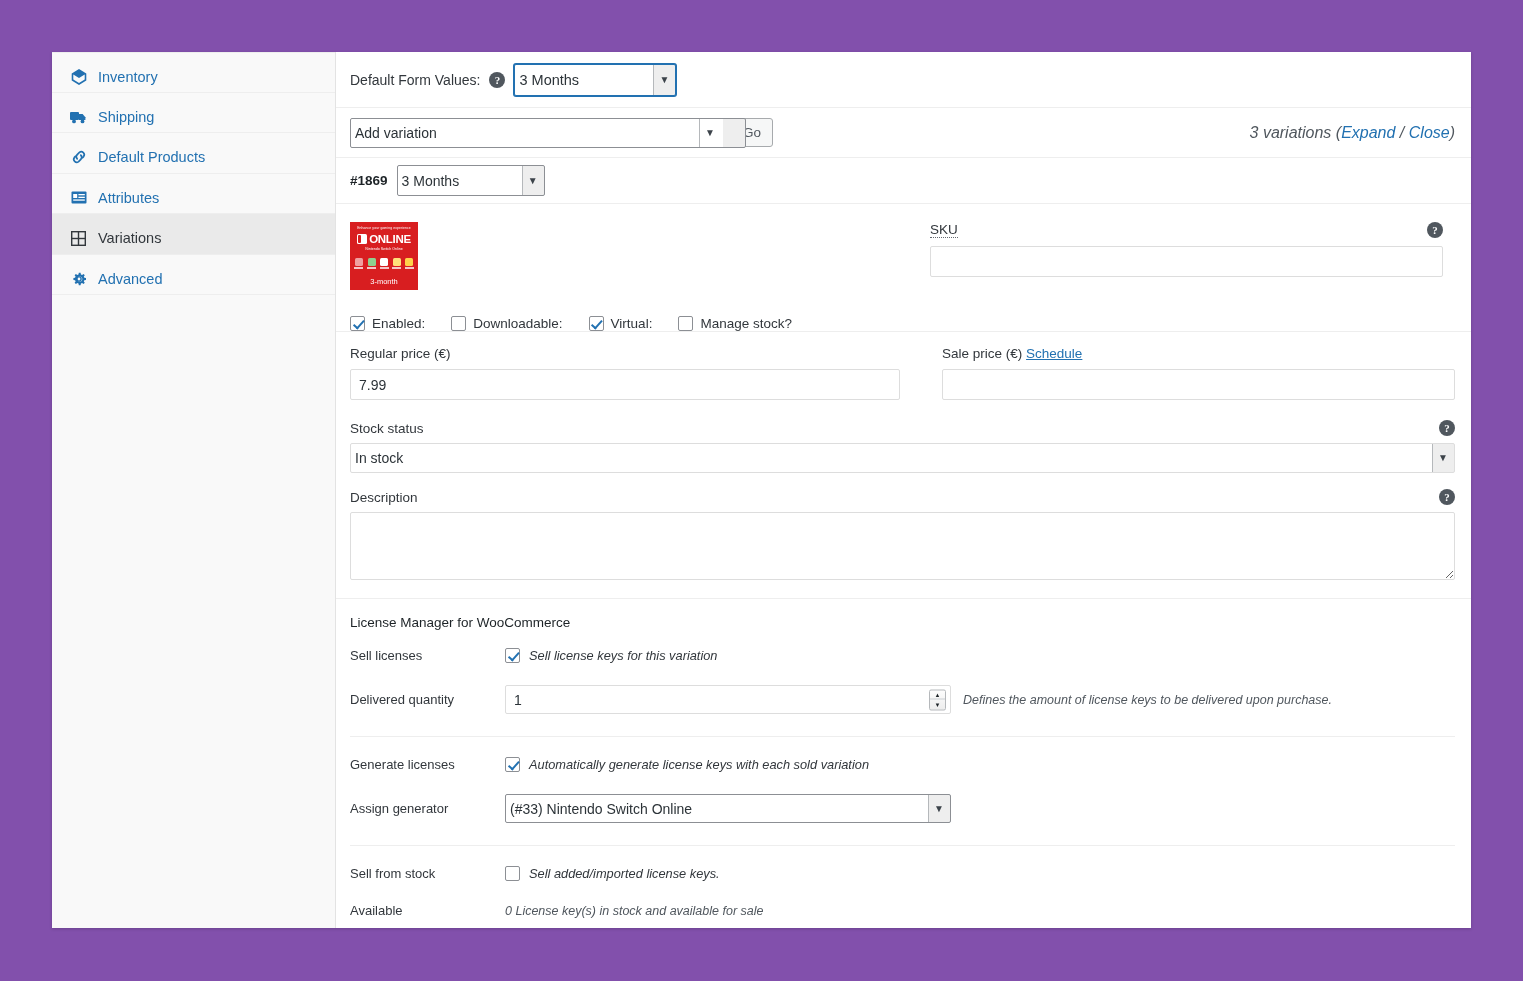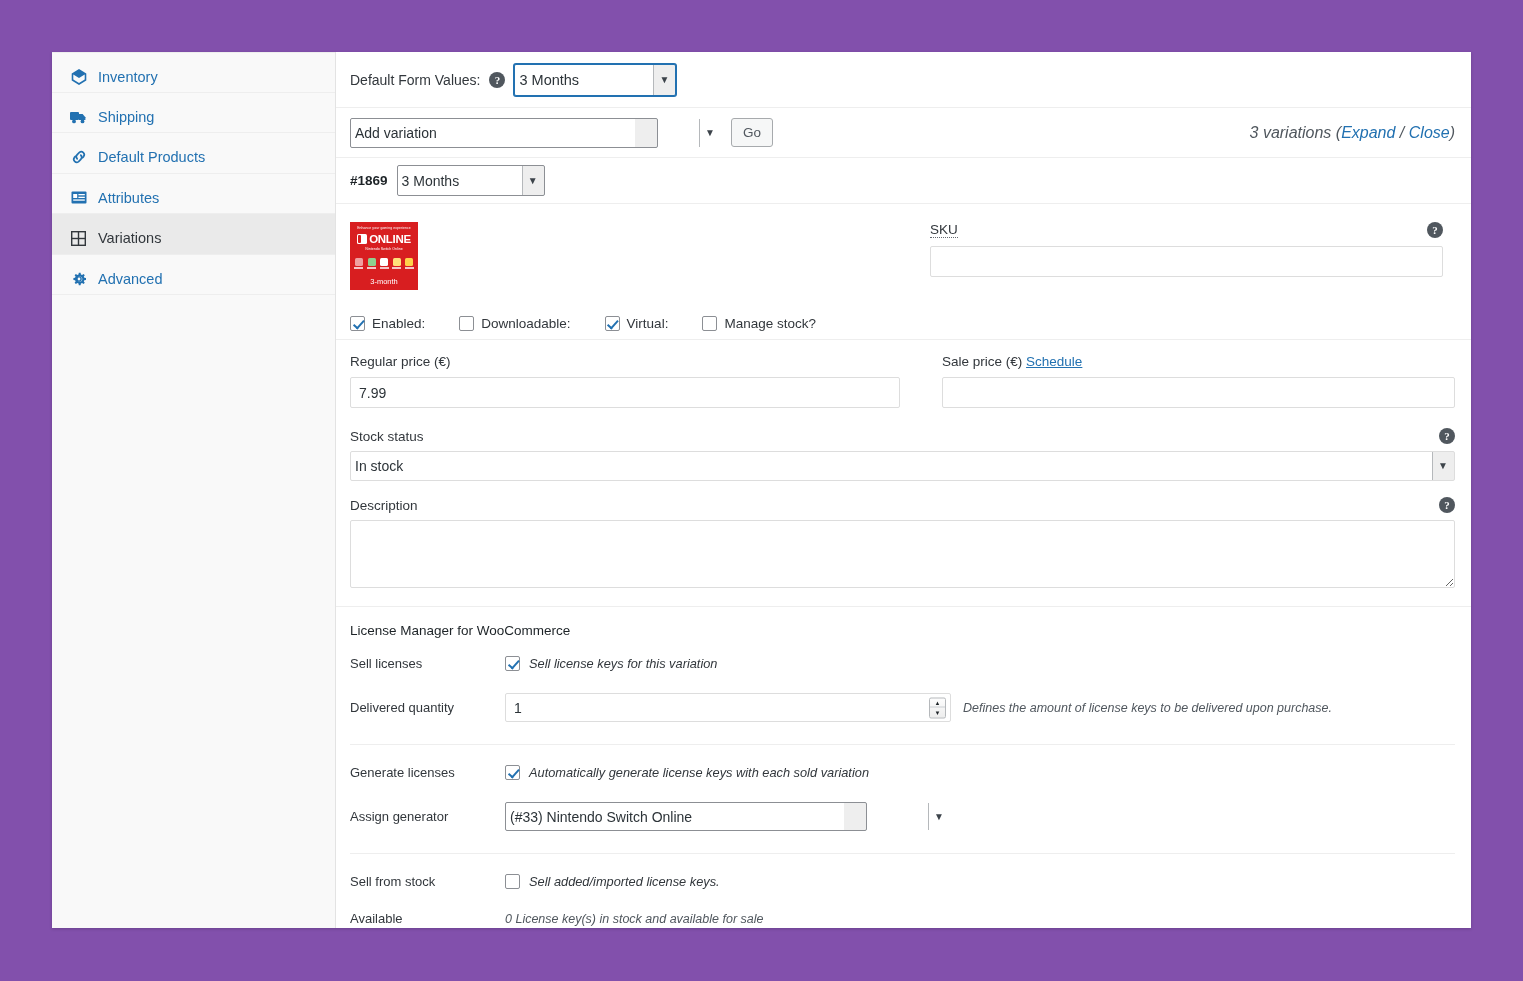--- a/index.html
+++ b/index.html
@@ -285,22 +285,22 @@
     border-radius: 2px;
     height: 31px;
     width: 100%;
     padding: 0 8px;
   }
 
   
   .cb-row {
     display: flex;
     align-items: center;
-    gap: 8px;
-    padding: 12px 16px 8px 14px;
+    gap: 0;
+    padding: 12px 16px 0 14px;
     height: 44px;
   }
   .cb-item {
     display: flex;
     align-items: center;
     gap: 7px;
     margin-right: 26px;
     font-size: 13.5px;
     color: #32373c;
     cursor: pointer;
@@ -528,21 +528,21 @@
         <select class="wp focused" style="width:162px;height:32px;font-size:14.5px;">
           <option>3 Months</option>
         </select>
         <span class="sep"></span>
         <span class="arrow">▼</span>
       </span>
     </div>
 
     <div class="tb-add row-divider">
       <span class="sel-wrap addvar-select">
-        <select class="wp" style="width:308px;">
+        <select class="wp" style="width:396px;">
           <option>Add variation</option>
         </select>
         <span class="sep"></span>
         <span class="arrow">▼</span>
       </span>
       <button class="btn-go">Go</button>
       <span class="var-count">
         <span>3 variations</span>
         (<a href="#">Expand</a>
         <span>/</span>
@@ -687,21 +687,21 @@
             <span class="cbx on"></span>
             <span class="lm-cb-label" style="margin-left:2px;">Automatically generate license keys with each sold variation</span>
           </label>
         </span>
       </div>
 
       <div class="lm-row">
         <span class="lm-label">Assign generator</span>
         <span class="lm-field">
           <span class="sel-wrap gen-select">
-            <select class="wp" style="width:362px;height:29px;">
+            <select class="wp" style="width:446px;height:29px;">
               <option>(#33) Nintendo Switch Online</option>
             </select>
             <span class="sep"></span>
             <span class="arrow">▼</span>
           </span>
         </span>
       </div>
 
       <div class="lm-divider"></div>
 

